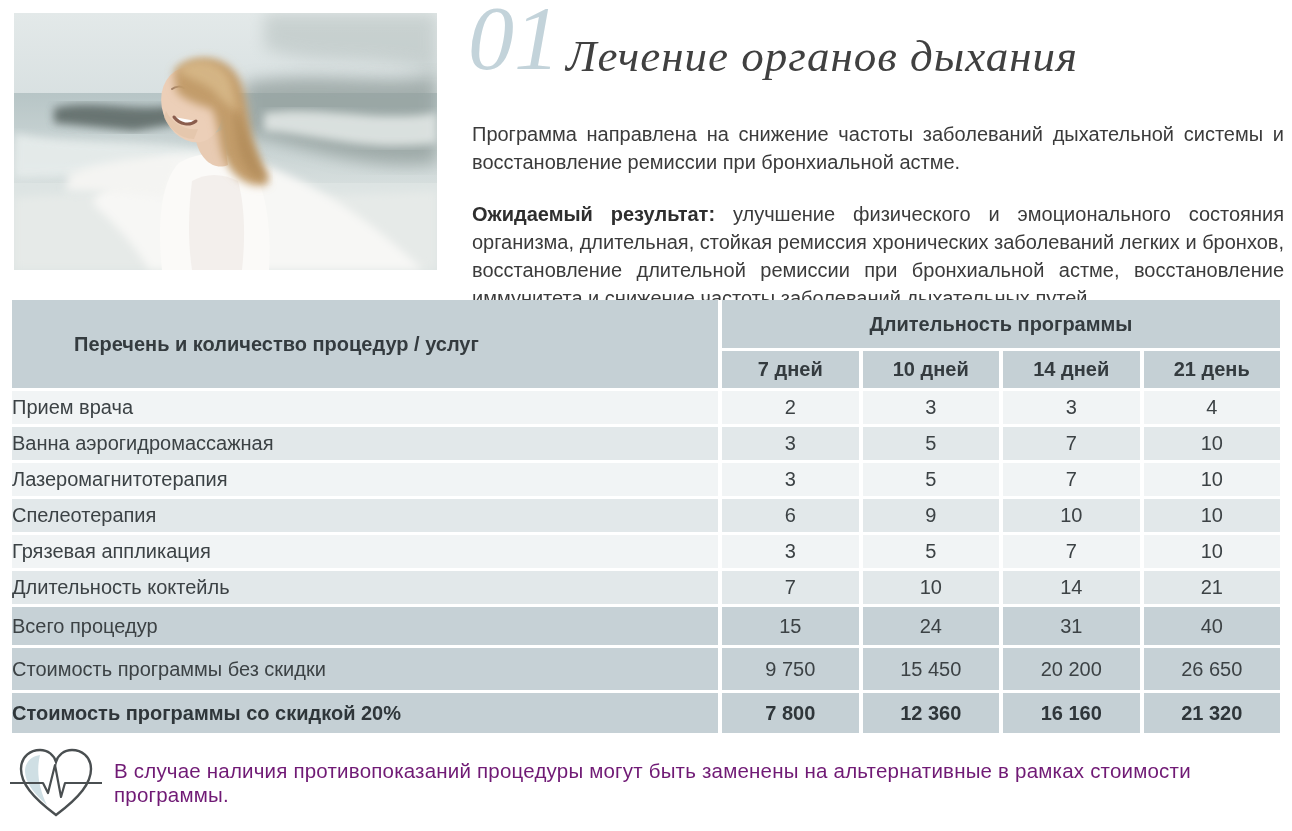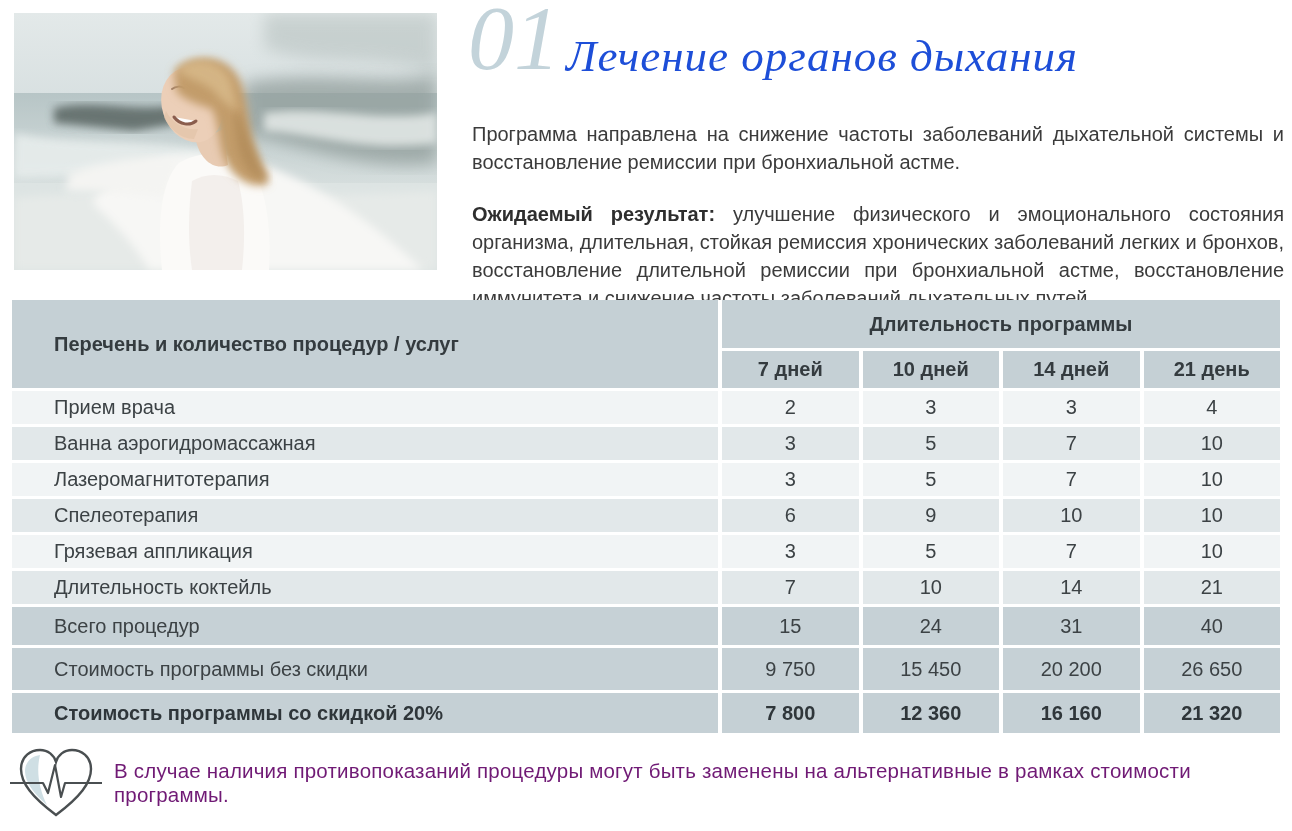--- a/index.html
+++ b/index.html
@@ -18,44 +18,44 @@
   
   .photo{position:absolute;left:14px;top:13px;width:423px;height:257px;overflow:hidden;}
   .big-num{
     position:absolute;left:468px;top:-12px;
     font-family:"Liberation Serif","DejaVu Serif",serif;font-style:italic;
     font-size:92px;line-height:100px;color:var(--accent-number);
   }
   .page-title{
     position:absolute;left:566px;top:30px;width:720px;
     font-family:"Liberation Serif","DejaVu Serif",serif;font-style:italic;
-    font-size:45px;color:#1d4ed8;letter-spacing:1px;
+    font-size:45px;color:#404040;letter-spacing:1px;
   }
   .para{
     position:absolute;left:472px;width:812px;
     font-size:20px;line-height:28px;color:#3b3b3b;text-align:justify;
   }
   .para-1{top:100px;}
   .para-2{top:180px;}
   .bold-lead{font-weight:bold;color:#2e2e2e;}
   
   .table{
     position:absolute;left:12px;top:300px;width:1268px;
     display:grid;
     grid-template-columns:706px repeat(4,1fr);
     grid-template-rows:48px 37px repeat(6,33px) 38px 42px 40px;
     column-gap:4px;row-gap:3px;
     background:#ffffff;
     font-size:20px;
   }
   .cell{display:flex;align-items:center;}
-  .cell.label{padding-left:42px;}
+  .cell.label{}
   .cell.num{justify-content:center;}
   .hdr{background:var(--table-header-bg);font-weight:bold;color:#343b3f;}
-  .left-hdr{grid-row:1/3;grid-column:1;padding-left:42px;}
+  .left-hdr{grid-row:1/3;grid-column:1;padding-left:62px;}
   .group-hdr{grid-column:2/6;justify-content:center;}
   .subhdr{background:var(--table-header-bg);font-weight:bold;color:#343b3f;justify-content:center;}
   .light{background:var(--row-light-bg);}
   .medium{background:var(--row-medium-bg);}
   .summary{background:var(--summary-row-bg);}
   .summary-bold{background:var(--table-header-bg);font-weight:bold;color:#2f363a;}
   
   .note{
     position:absolute;left:10px;top:742px;width:1272px;height:82px;
     display:flex;align-items:center;

